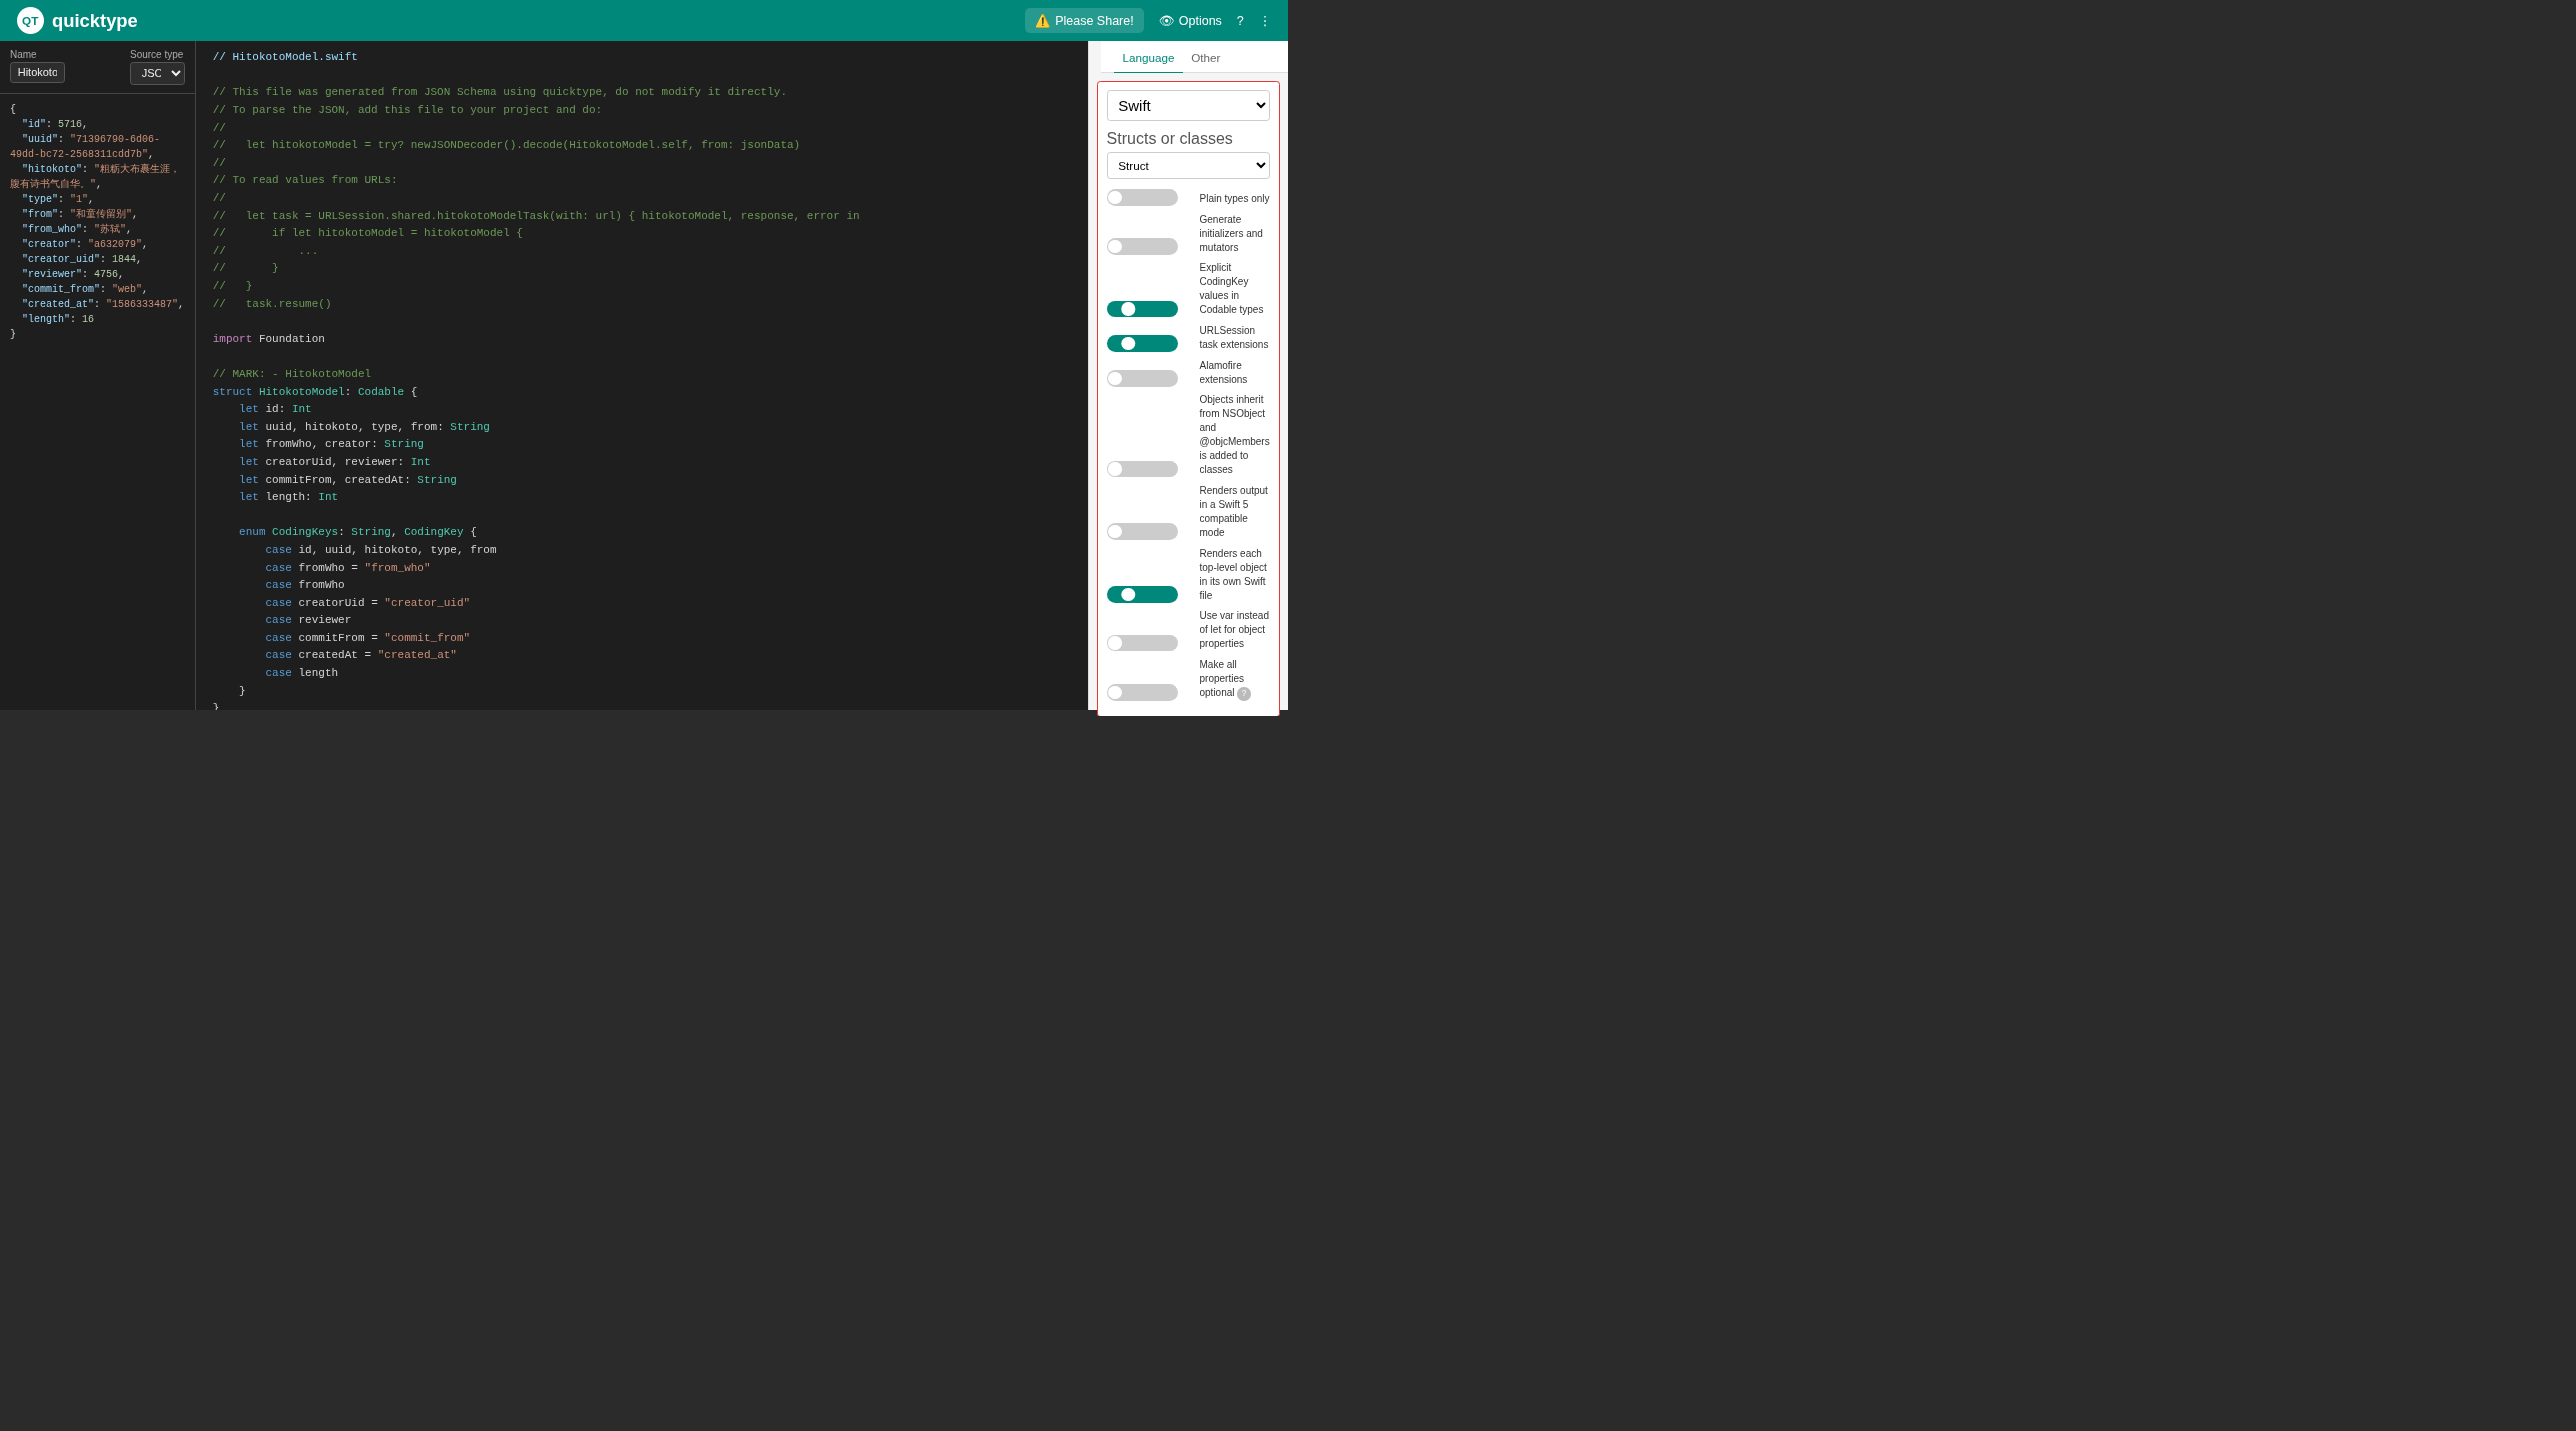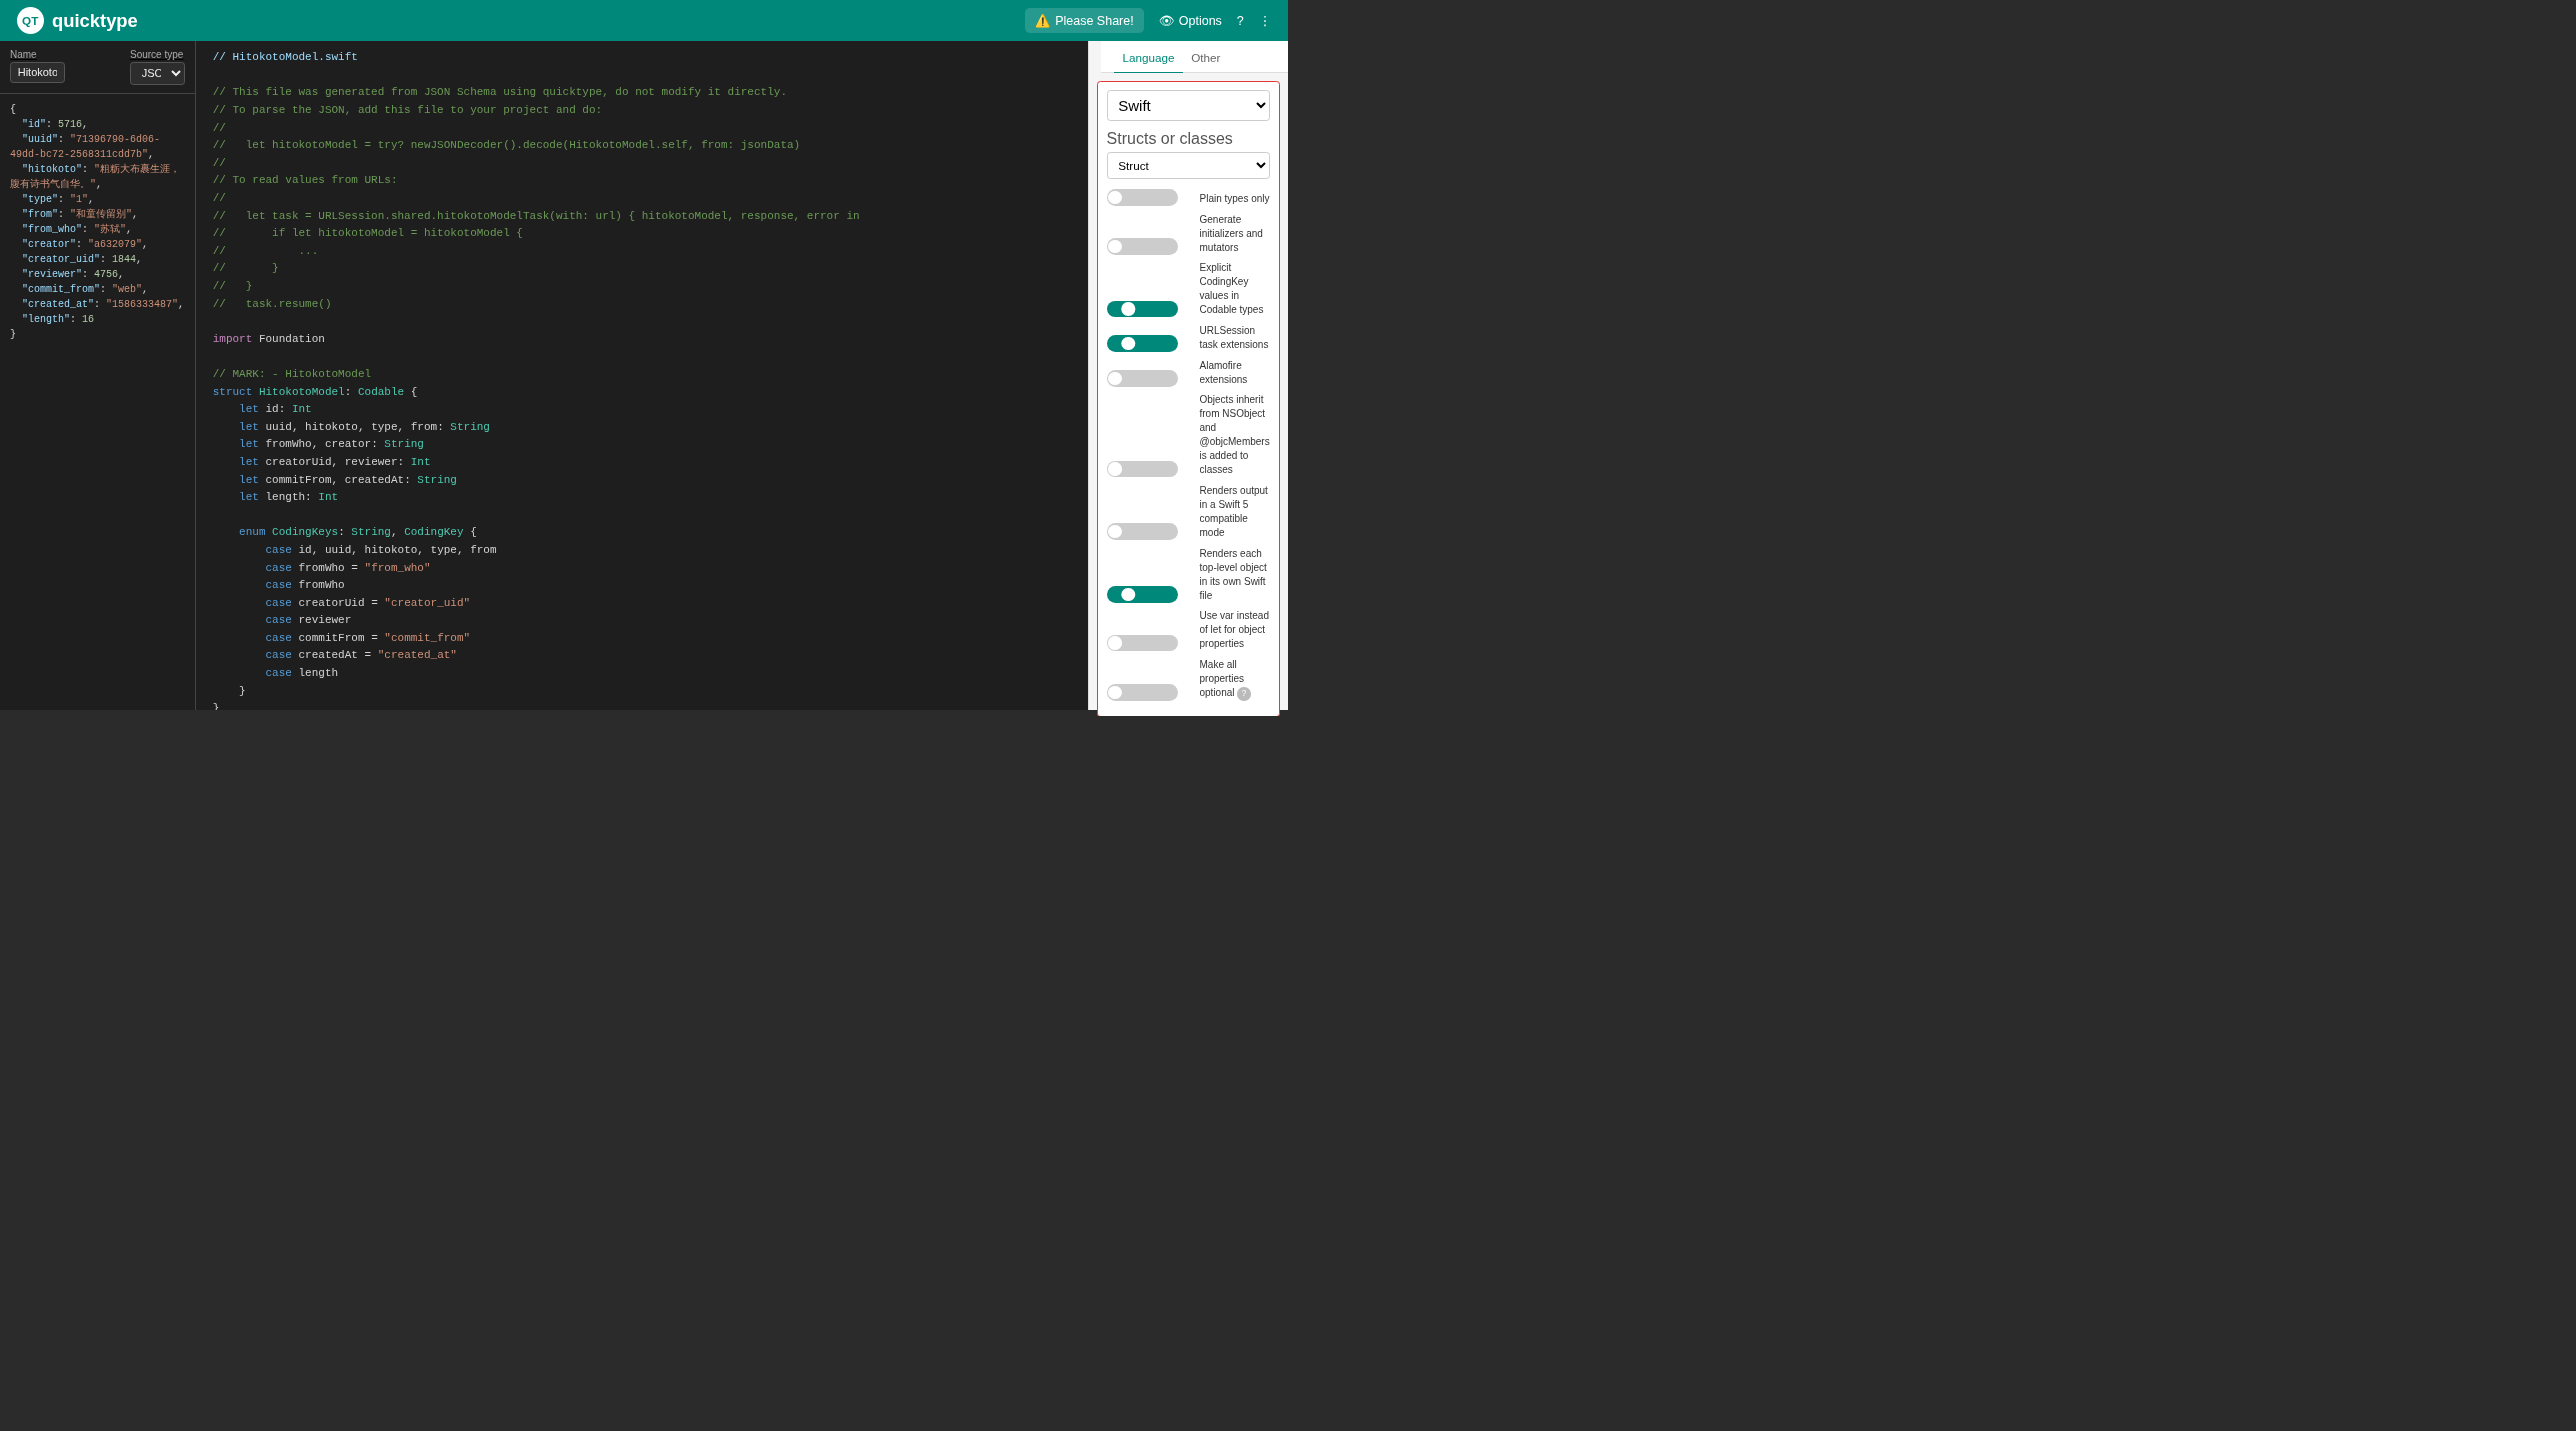--- a/index.html
+++ b/index.html
@@ -34,21 +34,20 @@
       background: #1e1e1e;
       display: flex;
       flex-direction: column;
       border-right: 0.8px solid #444;
     }
     .left-panel-header {
       padding: 8.3px 10px;
       display: flex;
       gap: 25px;
       border-bottom: 0.8px solid #444;
-      text-decoration: underline;
     }
     .label-text { color: #aaa; font-size: 10px; }
     .name-section { flex: 1; }
     .source-section { flex: 1; margin-left: 40px; }
     .input-field {
       width: 100%;
       background: #2d2d2d;
       border: 0.8px solid #555;
       color: #eee;
       padding: 3.3px 6.7px;

